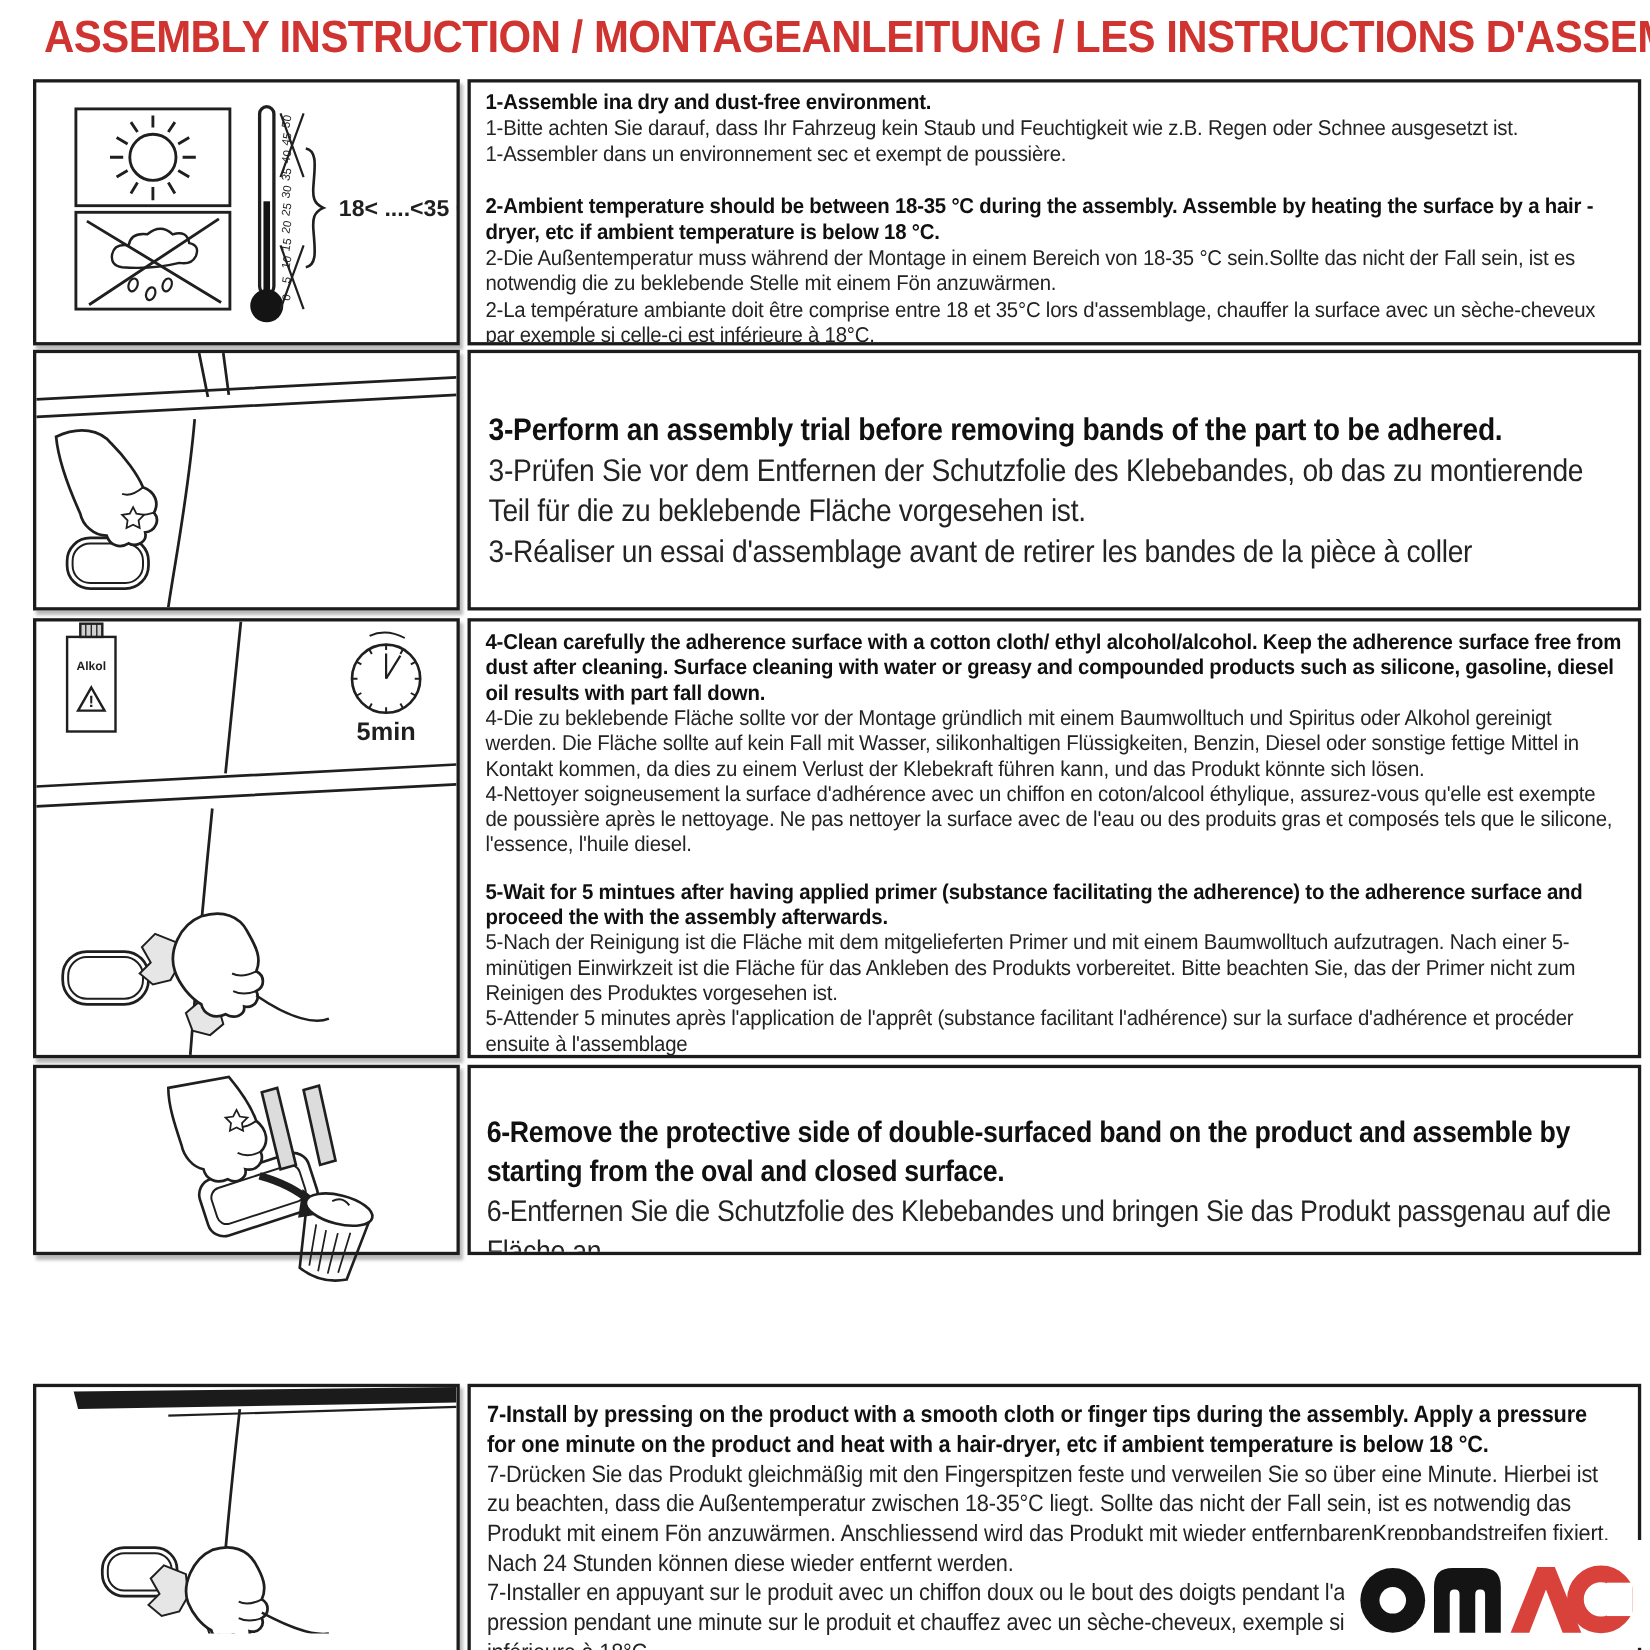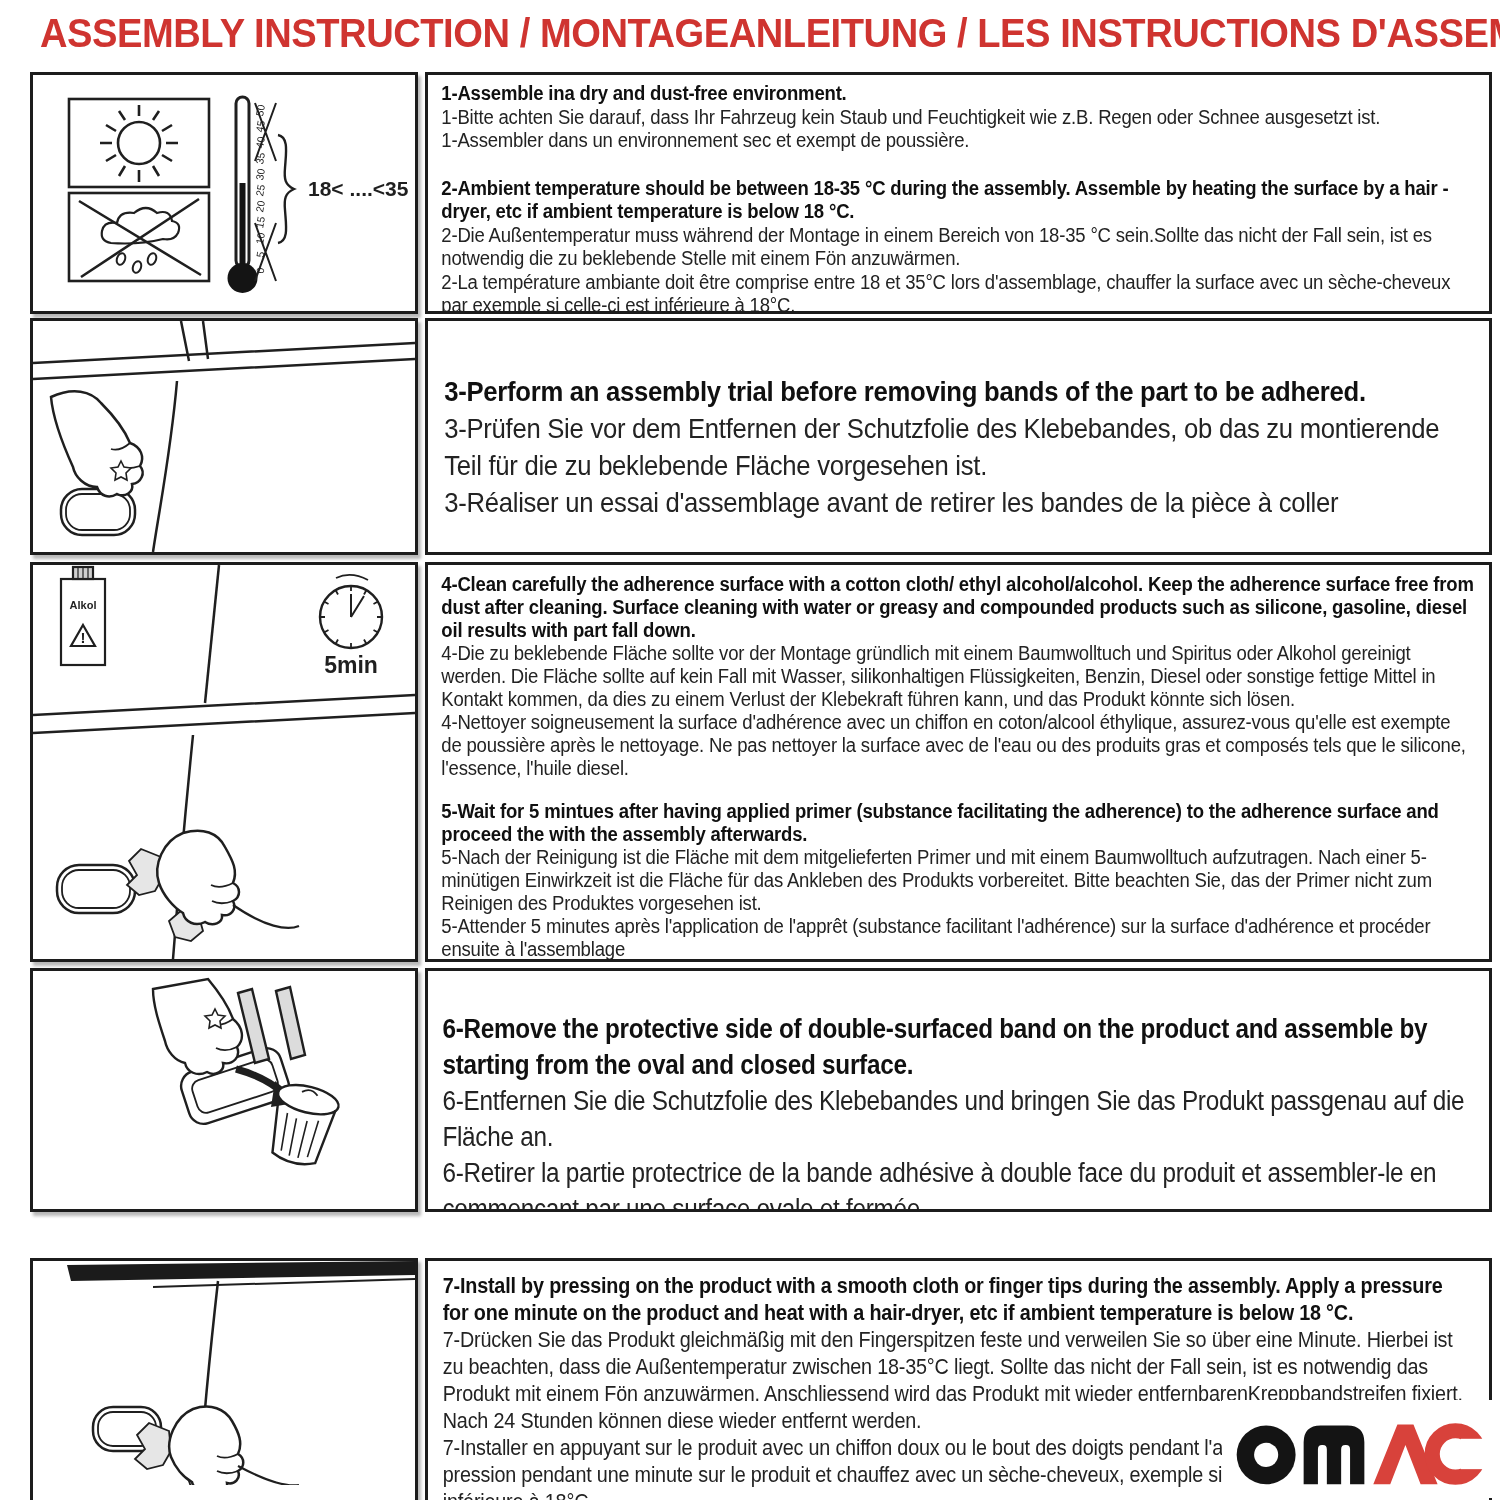--- a/index.html
+++ b/index.html
@@ -7,21 +7,21 @@
         font-family:"Liberation Sans",sans-serif;color:#232323;}
   .title{position:absolute;left:40px;top:10px;margin:0;font-size:41px;font-weight:bold;
          color:#cf3430;letter-spacing:-0.5px;white-space:nowrap;
          transform:scaleX(.93);transform-origin:0 0;}
   .box{position:absolute;background:#fff;border:3px solid #1c1c1c;box-sizing:border-box;}
   .lbox{left:30px;width:388px;box-shadow:3px 4px 3px rgba(0,0,0,.28);}
   .rbox{left:425px;width:1067px;overflow:hidden;}
   .r1{top:72px;height:242px;}
   .r2{top:318px;height:237px;}
   .r3{top:562px;height:400px;}
-  .r4{top:968px;height:244px;}
+  .r4{top:968px;height:173px;}
   .r5{top:1258px;height:250px;}
   .sec-text p{margin:0;}
   .sec-text .b{font-weight:bold;color:#101010;}
   .txt1{padding:7px 14px;font-size:19.5px;line-height:23.5px;letter-spacing:-0.2px;
         transform:scaleX(.95);transform-origin:0 0;width:105.2%;box-sizing:border-box;}
   .txt1 .gap{margin-top:24px;}
   .txt2{padding:52px 18px 0;font-size:28.5px;line-height:37px;letter-spacing:-0.3px;
         transform:scaleX(.90);transform-origin:0 0;width:111.1%;box-sizing:border-box;}
   .txt3{padding:8px 14px;font-size:19.5px;line-height:23px;letter-spacing:-0.2px;
         transform:scaleX(.95);transform-origin:0 0;width:105.2%;box-sizing:border-box;}

